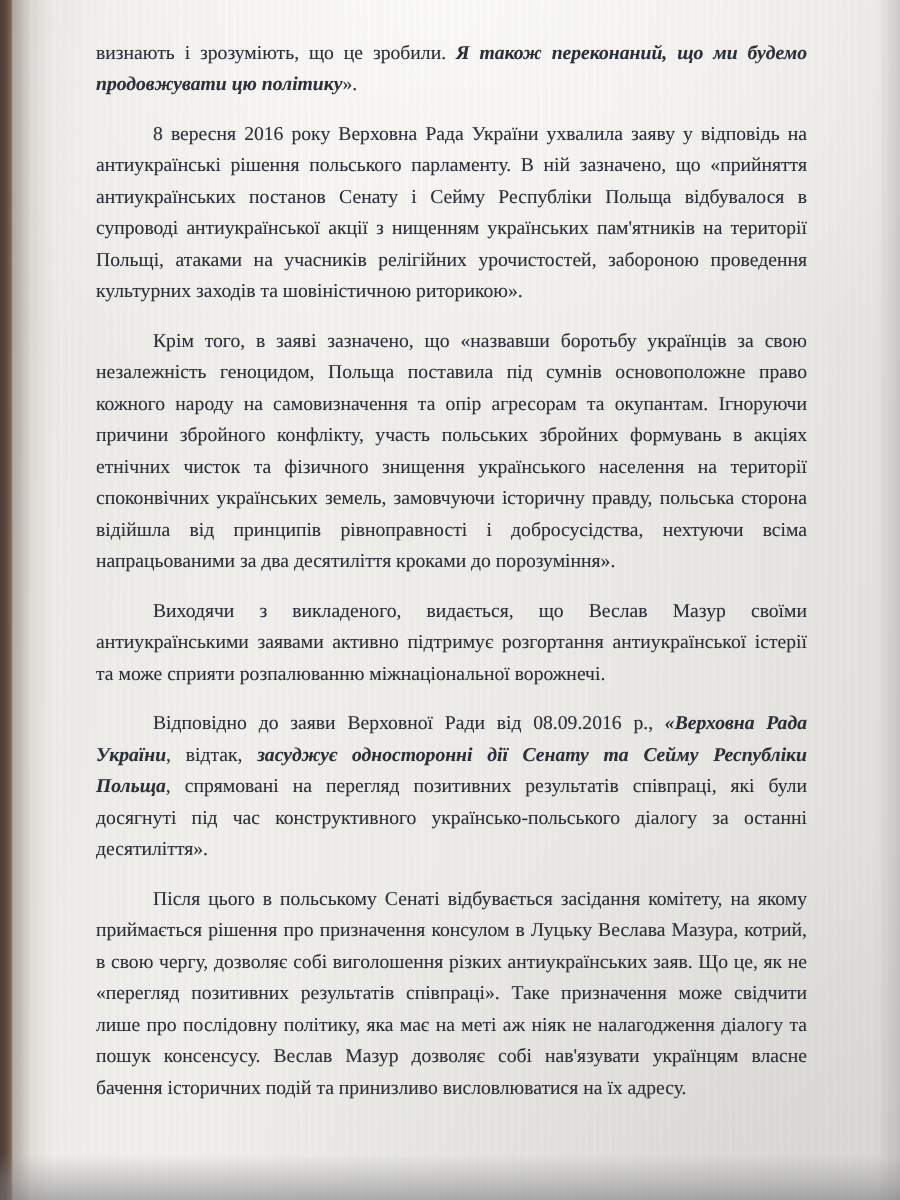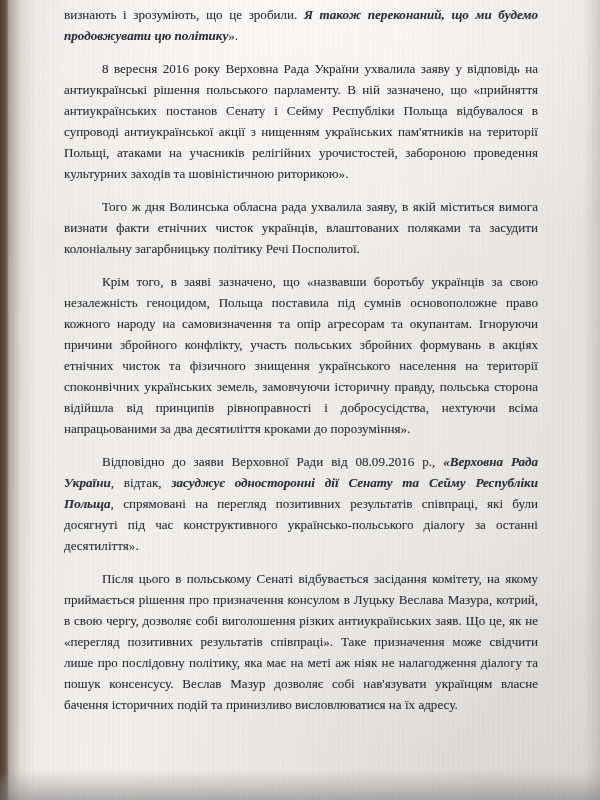--- a/index.html
+++ b/index.html
@@ -94,37 +94,38 @@
   p.indent  { text-indent: 38px; }
   p.gap     { margin-top: 12.5px; }
 
   .i  { }
   .bi { font-style: italic; font-weight: bold; }
 
   
   #text-body {
     filter: blur(0.16px);
     text-shadow: 0 0 0.7px rgba(60,66,78,0.30);
+    margin-top: 20px;
   }
 </style>
 </head>
 <body>
 
 <div id="page">
 
   <div id="paper-surface"></div>
   <div id="paper-grain"></div>
   <div id="spine"></div>
   <div id="spine-shadow"></div>
 
   <div id="text-body">
       <p class=""><span>визнають і зрозуміють, що це зробили. </span><span class="bi">Я також переконаний, що ми будемо продовжувати цю політику</span><span>».</span></p>
       <p class="indent gap"><span>8 вересня 2016 року Верховна Рада України ухвалила заяву у відповідь на антиукраїнські рішення польського парламенту. В ній зазначено, що </span><span class="i">«прийняття антиукраїнських постанов Сенату і Сейму Республіки Польща відбувалося в супроводі антиукраїнської акції з нищенням українських пам'ятників на території Польщі, атаками на учасників релігійних урочистостей, забороною проведення культурних заходів та шовіністичною риторикою».</span></p>
-      <p class="indent gap"><span>Того ж дня Волинська обласна рада ухвалила заяву, в якій міститься вимога визнати факти етнічних чисток українців, влаштованих поляками та засудити колоніальну загарбницьку політику Речі Посполитої.</span></p>
       <p class="indent gap"><span>Крім того, в заяві зазначено, що </span><span class="i">«назвавши боротьбу українців за свою незалежність геноцидом, Польща поставила під сумнів основоположне право кожного народу на самовизначення та опір агресорам та окупантам. Ігноруючи причини збройного конфлікту, участь польських збройних формувань в акціях етнічних чисток та фізичного знищення українського населення на території споконвічних українських земель, замовчуючи історичну правду, польська сторона відійшла від принципів рівноправності і добросусідства, нехтуючи всіма напрацьованими за два десятиліття кроками до порозуміння».</span></p>
+      <p class="indent gap"><span>Виходячи з викладеного, видається, що Веслав Мазур своїми антиукраїнськими заявами активно підтримує розгортання антиукраїнської істерії та може сприяти розпалюванню міжнаціональної ворожнечі.</span></p>
       <p class="indent gap"><span>Відповідно до заяви Верховної Ради від 08.09.2016 р., </span><span class="bi">«Верховна Рада України</span><span class="i">, відтак, </span><span class="bi">засуджує односторонні дії Сенату та Сейму Республіки Польща</span><span class="i">, спрямовані на перегляд позитивних результатів співпраці, які були досягнуті під час конструктивного українсько-польського діалогу за останні десятиліття».</span></p>
       <p class="indent gap"><span>Після цього в польському Сенаті відбувається засідання комітету, на якому приймається рішення про призначення консулом в Луцьку Веслава Мазура, котрий, в свою чергу, дозволяє собі виголошення різких антиукраїнських заяв. Що це, як не </span><span class="i">«перегляд позитивних результатів співпраці»</span><span>. Таке призначення може свідчити лише про послідовну політику, яка має на меті аж ніяк не налагодження діалогу та пошук консенсусу. Веслав Мазур дозволяє собі нав'язувати українцям власне бачення історичних подій та принизливо висловлюватися на їх адресу.</span></p>
     </div>
 
   <div id="right-shadow"></div>
   <div id="bottom-shadow"></div>
 
 </div>
 
 </body></html>

